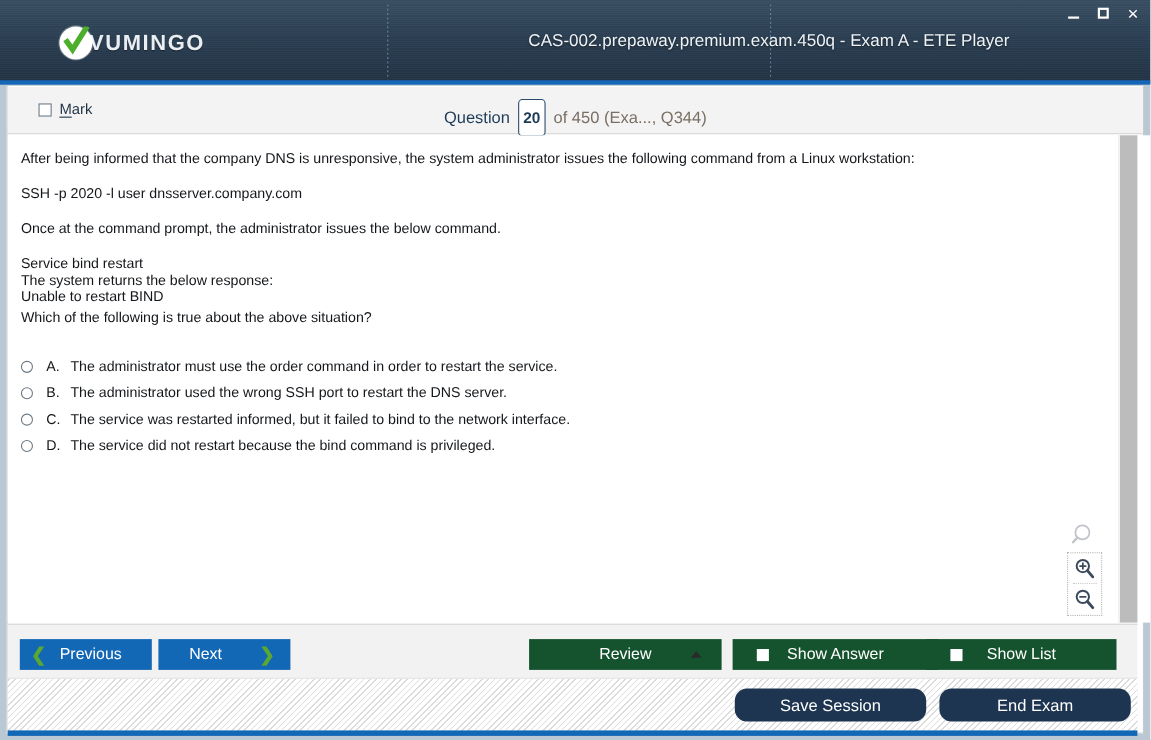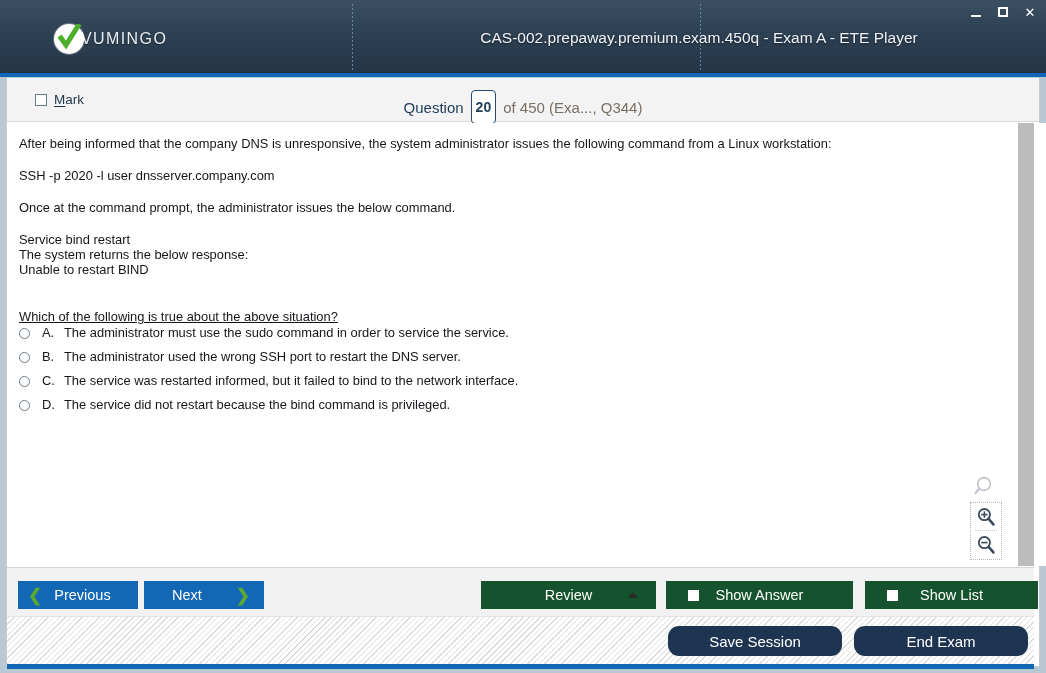--- a/index.html
+++ b/index.html
@@ -59,23 +59,23 @@
     position: relative;
     width: 30px; height: 30px;
     border-radius: 50%;
     background: #ffffff;
     box-shadow: 0 0 0 1px rgba(255,255,255,.25);
     flex: 0 0 auto;
   }
   .logo-mark svg { position: absolute; left: 2px; top: 0px; }
   .logo-text {
     color: #e9eef3;
-    font-size: 16px;
+    font-size: 20px;
     letter-spacing: 1.4px;
-    font-weight: 400;
+    font-weight: 700;
     margin-left: -3px;
     text-shadow: 0 1px 1px rgba(0,0,0,.45);
   }
   .window-title {
     position: absolute;
     left: 352px; top: 0;
     width: 694px; height: 76px;
     display: flex;
     align-items: center;
     justify-content: center;
@@ -202,21 +202,21 @@
     left: 12px;
     color: #13161a;
     font-size: 12.9px;
     line-height: 15px;
     white-space: pre-wrap;
   }
   .p1 { top: 13px; }
   .p2 { top: 45px; }
   .p3 { top: 77px; }
   .p4 { top: 109px; }
-  .p5 { top: 186px; text-decoration: underline; }
+  .p5 { top: 158px; }
 
   .options {
     position: absolute;
     left: 12px; top: 202px;
     width: 960px;
   }
   .opt {
     display: flex;
     align-items: flex-start;
     gap: 0px;
@@ -298,21 +298,21 @@
 
   .b-review { left: 474px; width: 175px; justify-content: center; }
   .b-review .tri {
     position: absolute; right: 18px;
     width: 0; height: 0;
     border-left: 5px solid transparent;
     border-right: 5px solid transparent;
     border-bottom: 6px solid #2a2a2a;
   }
   .b-answer { left: 659px; width: 187px; justify-content: center; }
-  .b-list   { left: 858px; width: 173px; justify-content: center; }
+  .b-list   { left: 835px; width: 173px; justify-content: center; }
   .sq {
     position: absolute; left: 22px;
     width: 11px; height: 11px;
     background: #ffffff;
   }
 
   
   .footer {
     position: absolute;
     left: 7px; top: 616px;
@@ -402,21 +402,21 @@
     <div class="stem p3">Once at the command prompt, the administrator issues the below command.</div>
     <div class="stem p4">Service bind restart
 The system returns the below response:
 Unable to restart BIND</div>
     <div class="stem p5">Which of the following is true about the above situation?</div>
 
     <div class="options">
       <div class="opt">
         <span class="radio"></span>
         <span class="opt-letter">A.</span>
-        <span class="opt-text">The administrator must use the sudo command in order to service the service.</span>
+        <span class="opt-text">The administrator must use the order command in order to restart the service.</span>
       </div>
       <div class="opt">
         <span class="radio"></span>
         <span class="opt-letter">B.</span>
         <span class="opt-text">The administrator used the wrong SSH port to restart the DNS server.</span>
       </div>
       <div class="opt">
         <span class="radio"></span>
         <span class="opt-letter">C.</span>
         <span class="opt-text">The service was restarted informed, but it failed to bind to the network interface.</span>

